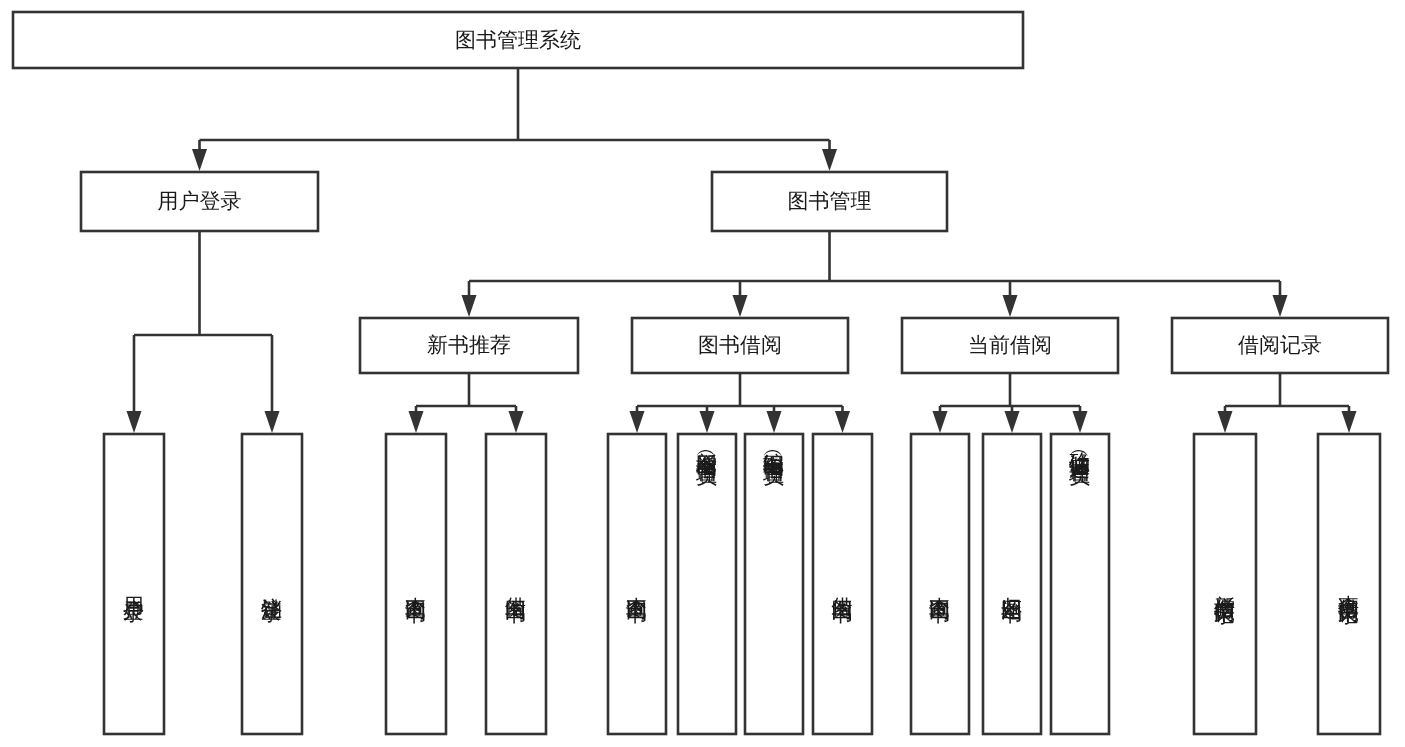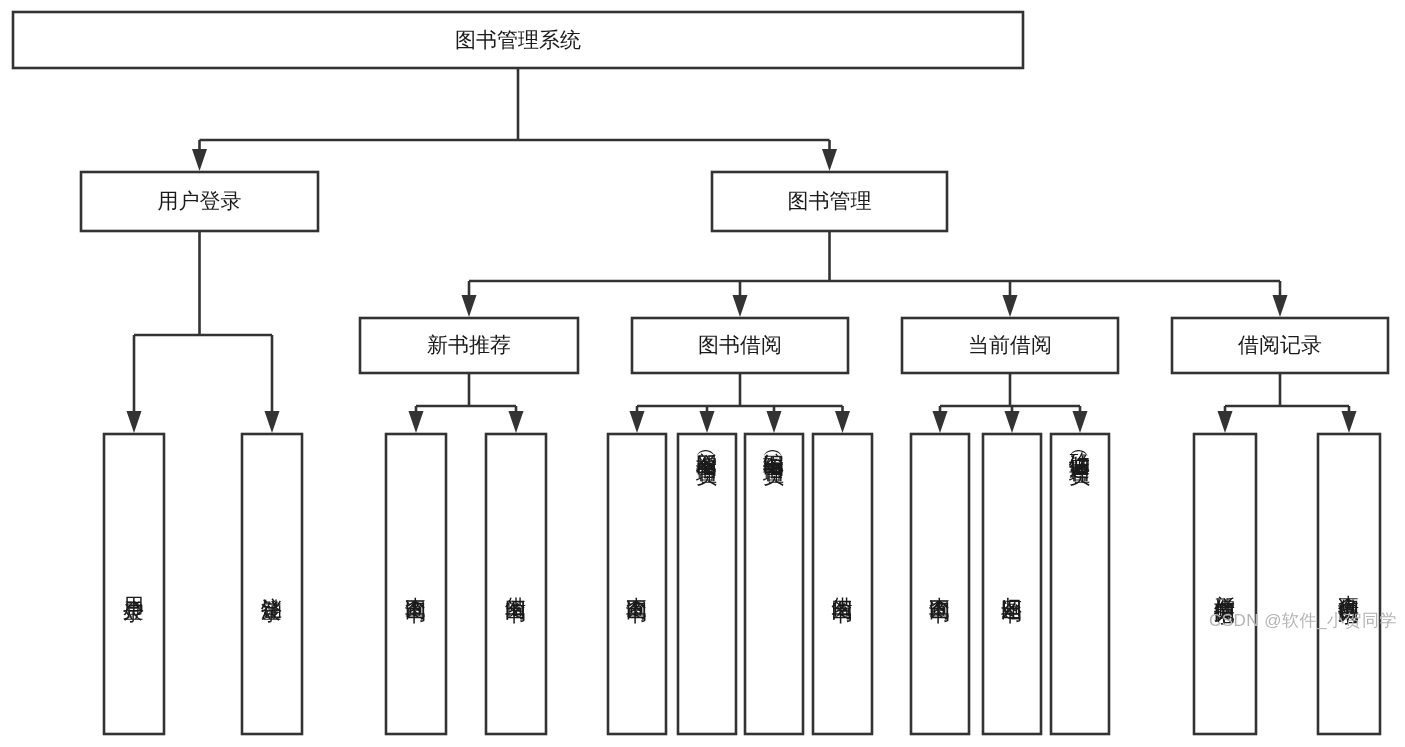--- a/index.html
+++ b/index.html
@@ -205,14 +205,13 @@
         <g>
           <rect class="node-rect" x="1194" y="434" width="62" height="300"></rect>
           <text class="node-label-v" x="1225" y="584" text-anchor="middle" dominant-baseline="central">新增借阅记录</text>
         </g>
         <g>
           <rect class="node-rect" x="1318" y="434" width="62" height="300"></rect>
           <text class="node-label-v" x="1349" y="584" text-anchor="middle" dominant-baseline="central">查询借阅记录</text>
         </g>
       </g>
   </svg>
-  <div class="watermark">CSDN @软件_小贺同学</div>
 </div>
 
 </body></html>

